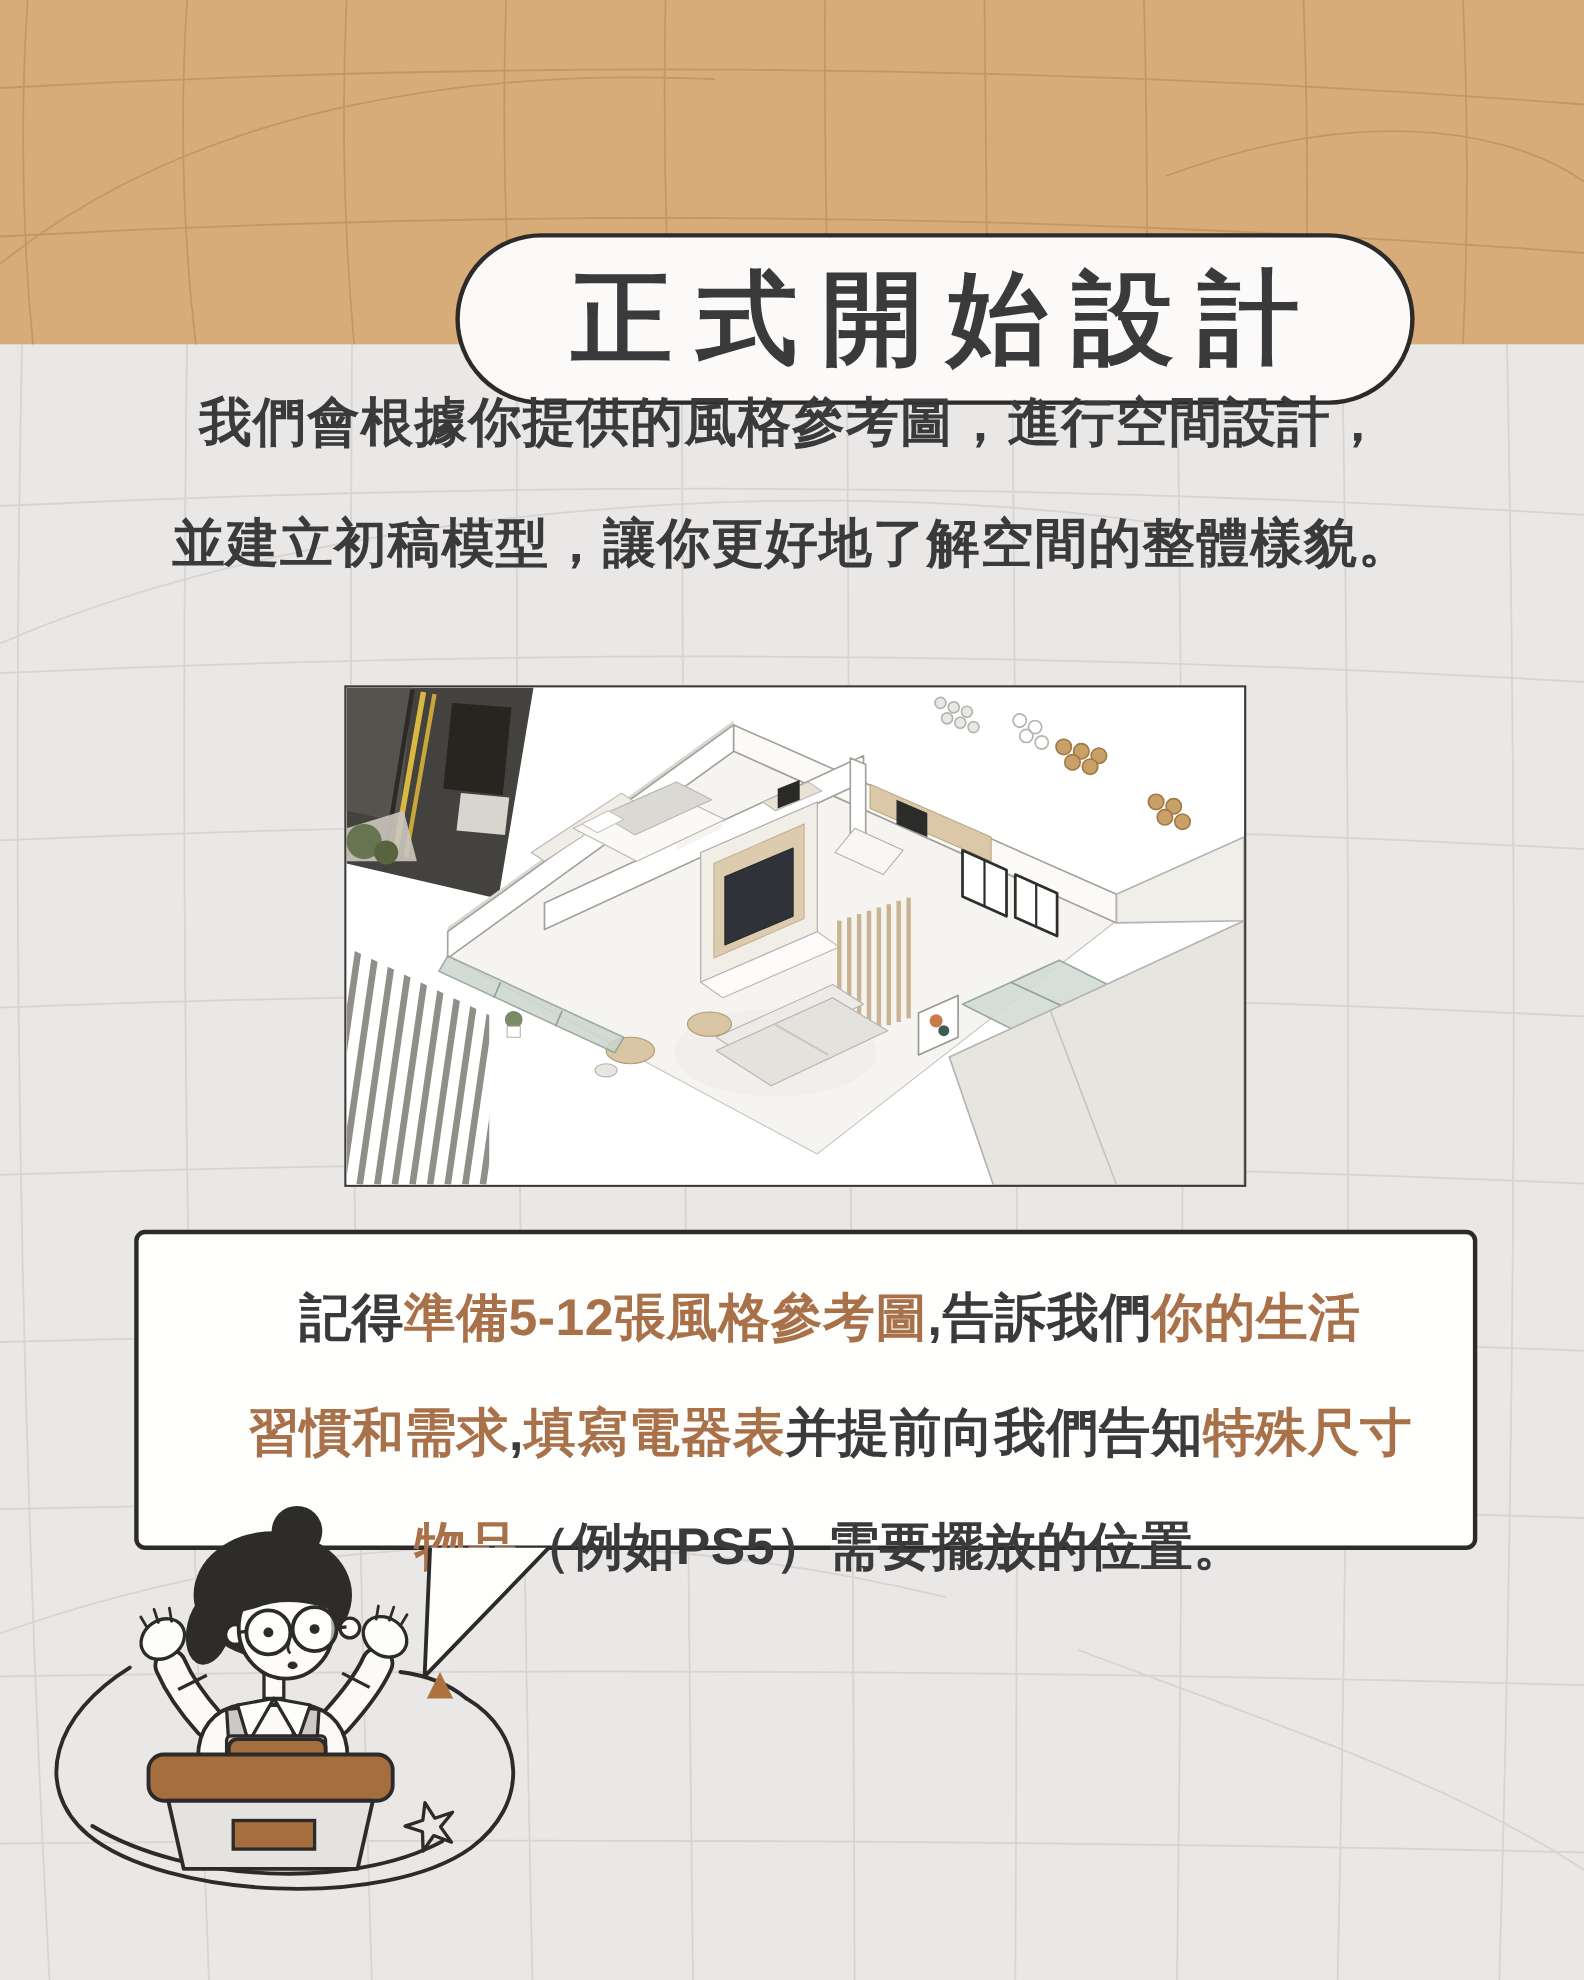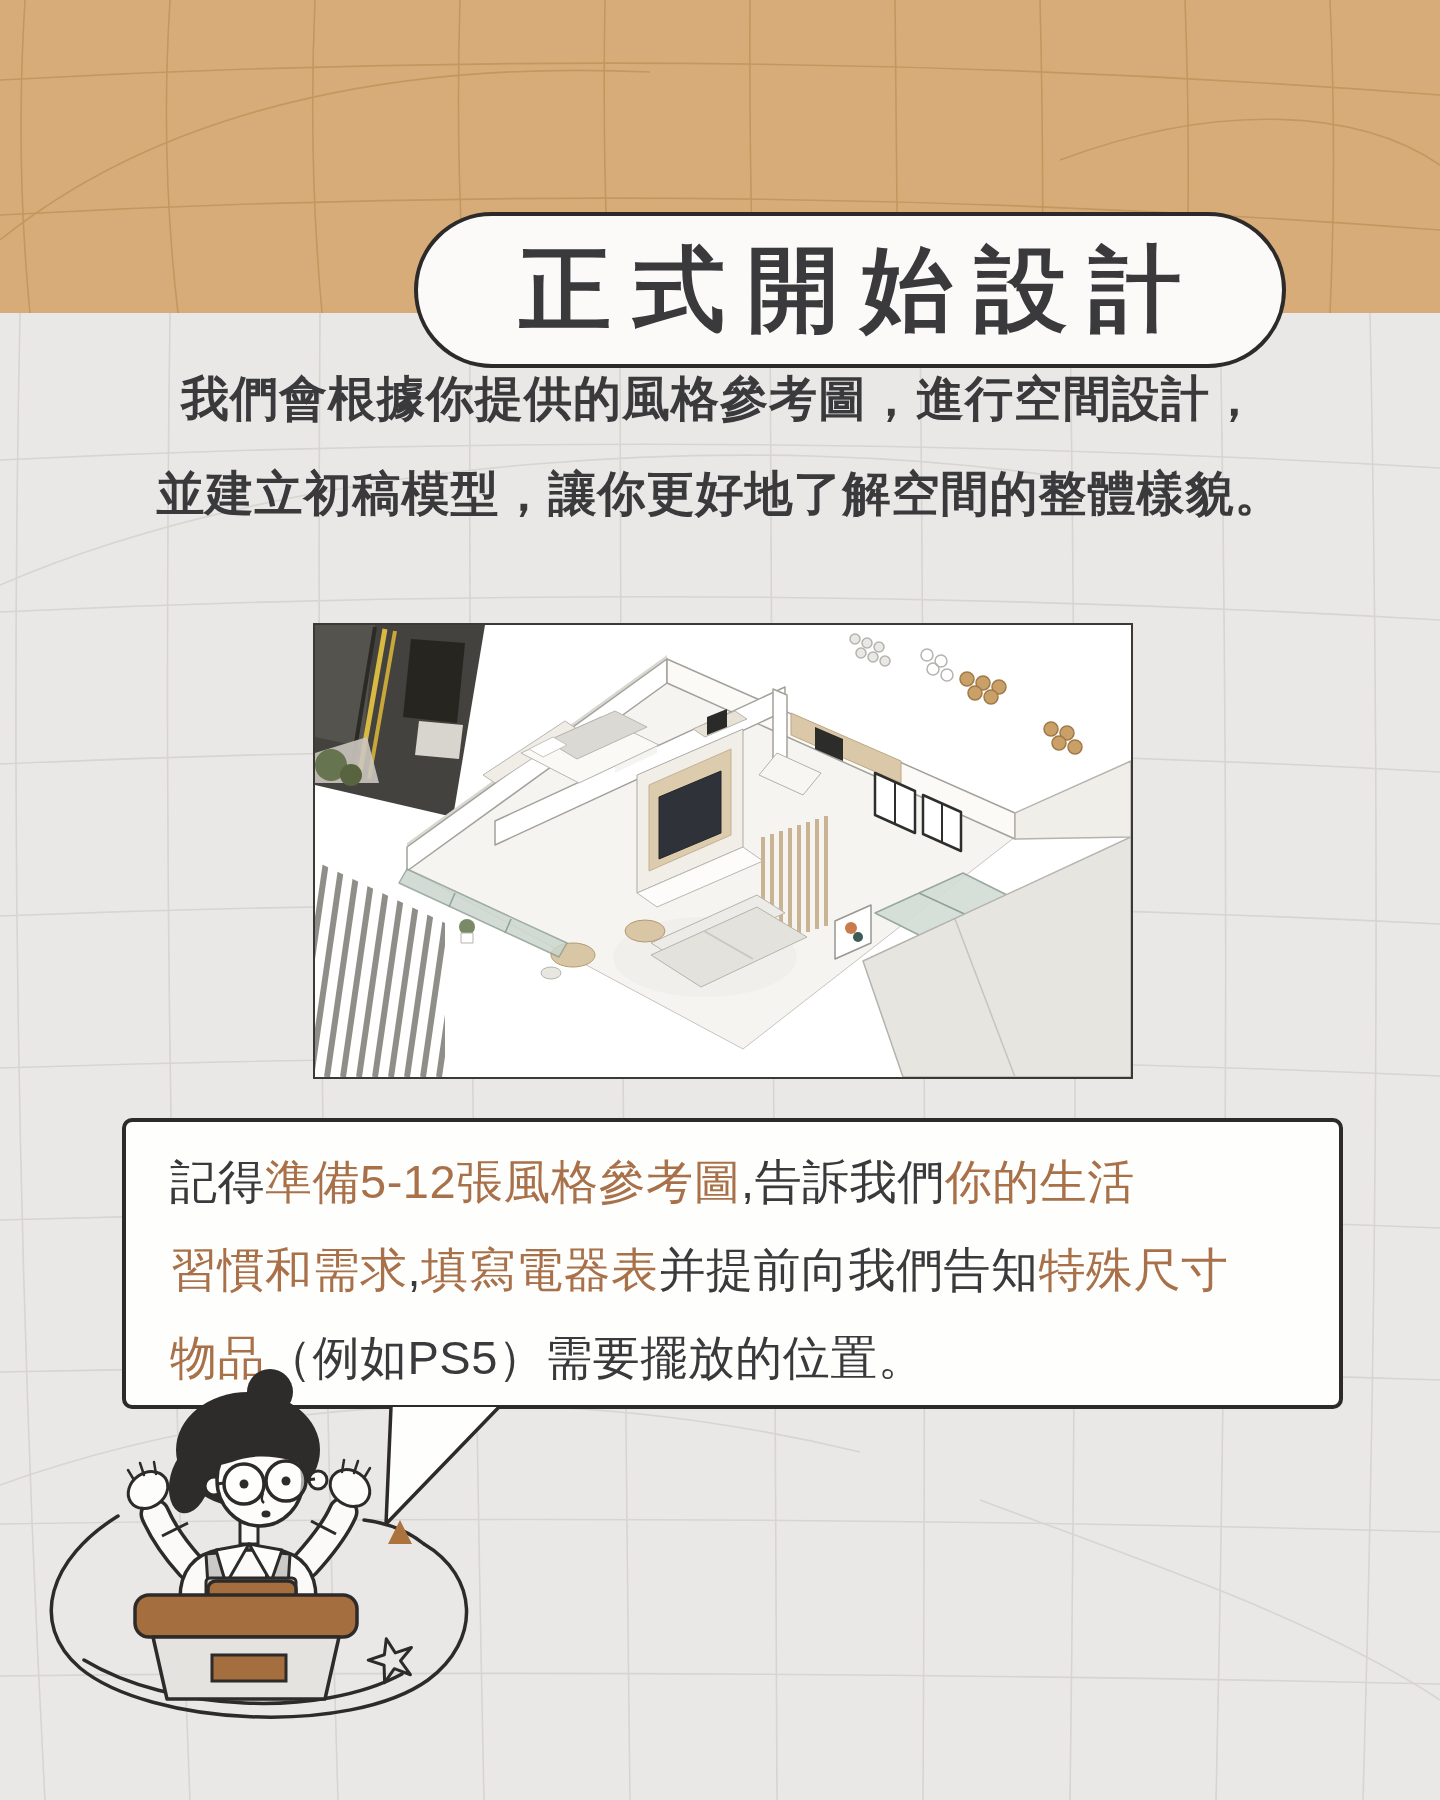--- a/index.html
+++ b/index.html
@@ -18,31 +18,31 @@
 
   .step-badge{position:absolute;left:135px;top:248px;width:410px;height:96px;
     box-sizing:border-box;border:4px solid var(--outline-dark,#2D2B29);
     border-radius:50px;background:var(--badge-gold,#BE8E45);z-index:3;
     display:flex;align-items:center;justify-content:center;}
   .step-badge span{color:#FFFFFF;font-size:62px;font-weight:400;letter-spacing:5px;}
 
   .intro-line{position:absolute;left:0;width:100%;margin:0;text-align:center;
     font-size:48px;font-weight:700;letter-spacing:1px;white-space:nowrap;
     color:var(--text-dark,#3A393B);z-index:2;}
-  .intro-line.l1{top:367px;text-align:center;}
+  .intro-line.l1{top:352px;text-align:center;}
   .intro-line.l2{top:462px;}
 
   .render{position:absolute;left:313px;top:623px;width:816px;height:452px;margin:0;
     box-sizing:content-box;border:2px solid #3B3936;background:#FFFFFF;z-index:2;}
 
   .bubble{position:absolute;left:122px;top:1118px;width:1221px;height:291px;
     box-sizing:border-box;border:4px solid var(--outline-dark,#2D2B29);
     border-radius:10px;background:#FEFEFD;z-index:2;padding:16px 0 0 44px;}
-  .bubble p{margin:0;font-size:47px;font-weight:400;line-height:88px;
-    letter-spacing:0.5px;white-space:nowrap;color:var(--text-dark,#3A393B);}
+  .bubble p{margin:16px;font-size:47px;font-weight:700;line-height:88px;
+    letter-spacing:0.5px;white-space:nowrap;color:var(--text-dark,#3A393B);text-align:center;}
   .bubble .hl{color:var(--accent-brown,#A9714A);}
 
   .bubble-tail{position:absolute;left:370px;top:1403px;z-index:3;}
   .mascot{position:absolute;left:20px;top:1368px;z-index:4;}
 </style>
 </head>
 <body>
 
 <div class="page">
 

